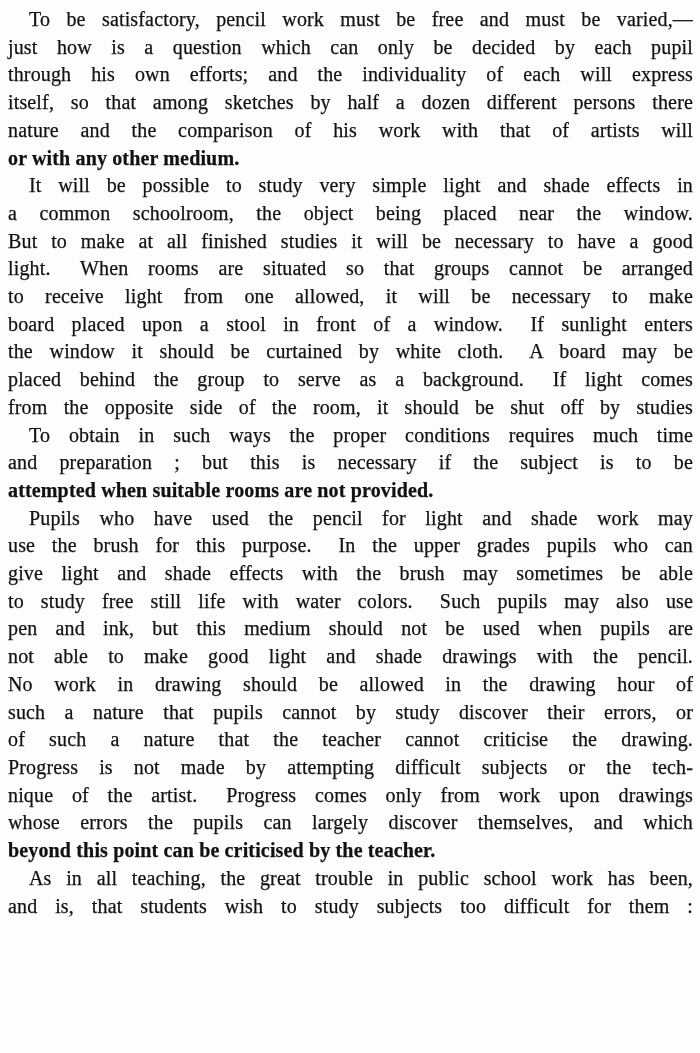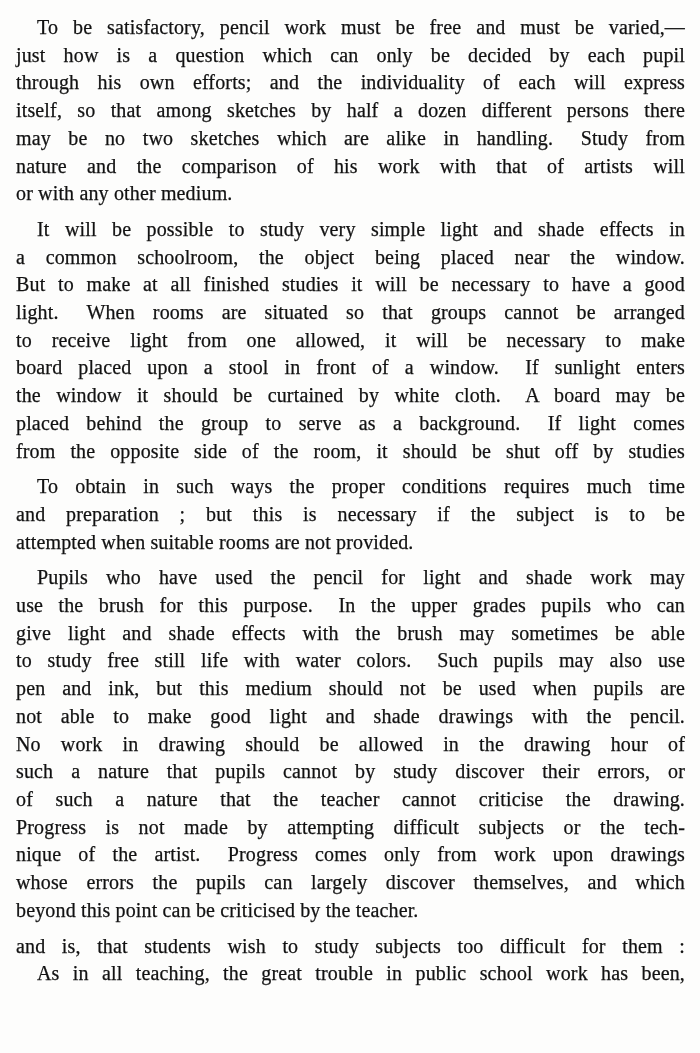--- a/index.html
+++ b/index.html
@@ -20,47 +20,47 @@
   }
   .text-body {
     width: 685px;
     font-family: "Liberation Serif", "DejaVu Serif", serif;
     font-size: 20px;
     line-height: 27.7px;
     color: #121212;
     -webkit-text-stroke: 0.25px #121212;
   }
   .text-body p {
-    margin: 8px;
+    margin: 0;
     padding: 0;
   }
   .line {
     display: block;
     text-align: justify;
     text-align-last: justify;
     letter-spacing: 0.15px;
   }
   .line.first {
     text-indent: 21px;
   }
   .line.last {
     text-align-last: left;
+    font-weight: bold;
   }
 </style>
 </head>
 <body>
 
 <div class="page">
   <div class="text-body">
       <p>
         <span class="line first">To be satisfactory, pencil work must be free and must be varied,—</span>
         <span class="line">just how is a question which can only be decided by each pupil</span>
         <span class="line">through his own efforts; and the individuality of each will express</span>
         <span class="line">itself, so that among sketches by half a dozen different persons there</span>
-        <span class="line">may be no two sketches which are alike in handling.  Study from</span>
         <span class="line">nature and the comparison of his work with that of artists will</span>
         <span class="line last">or with any other medium.</span>
       </p>
       <p>
         <span class="line first">It will be possible to study very simple light and shade effects in</span>
         <span class="line">a common schoolroom, the object being placed near the window.</span>
         <span class="line">But to make at all finished studies it will be necessary to have a good</span>
         <span class="line">light.  When rooms are situated so that groups cannot be arranged</span>
         <span class="line">to receive light from one allowed, it will be necessary to make</span>
         <span class="line">board placed upon a stool in front of a window.  If sunlight enters</span>
@@ -82,17 +82,17 @@
         <span class="line">not able to make good light and shade drawings with the pencil.</span>
         <span class="line">No work in drawing should be allowed in the drawing hour of</span>
         <span class="line">such a nature that pupils cannot by study discover their errors, or</span>
         <span class="line">of such a nature that the teacher cannot criticise the drawing.</span>
         <span class="line">Progress is not made by attempting difficult subjects or the tech-</span>
         <span class="line">nique of the artist.  Progress comes only from work upon drawings</span>
         <span class="line">whose errors the pupils can largely discover themselves, and which</span>
         <span class="line last">beyond this point can be criticised by the teacher.</span>
       </p>
       <p>
+        <span class="line first">As in all teaching, the great trouble in public school work has been,</span>
         <span class="line">and is, that students wish to study subjects too difficult for them :</span>
-        <span class="line first">As in all teaching, the great trouble in public school work has been,</span>
       </p>
     </div>
 </div>
 
 </body></html>

